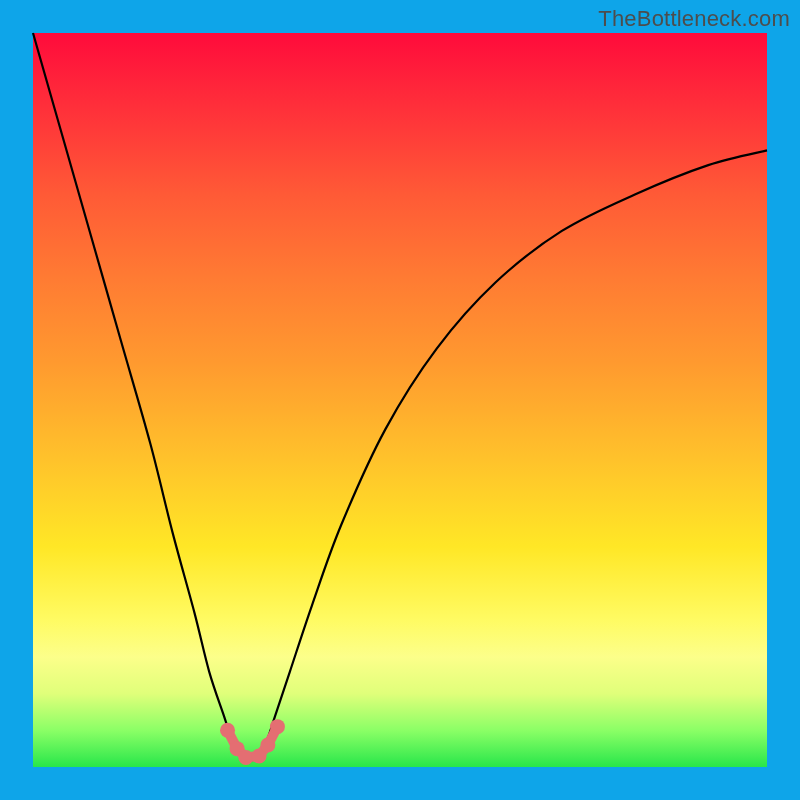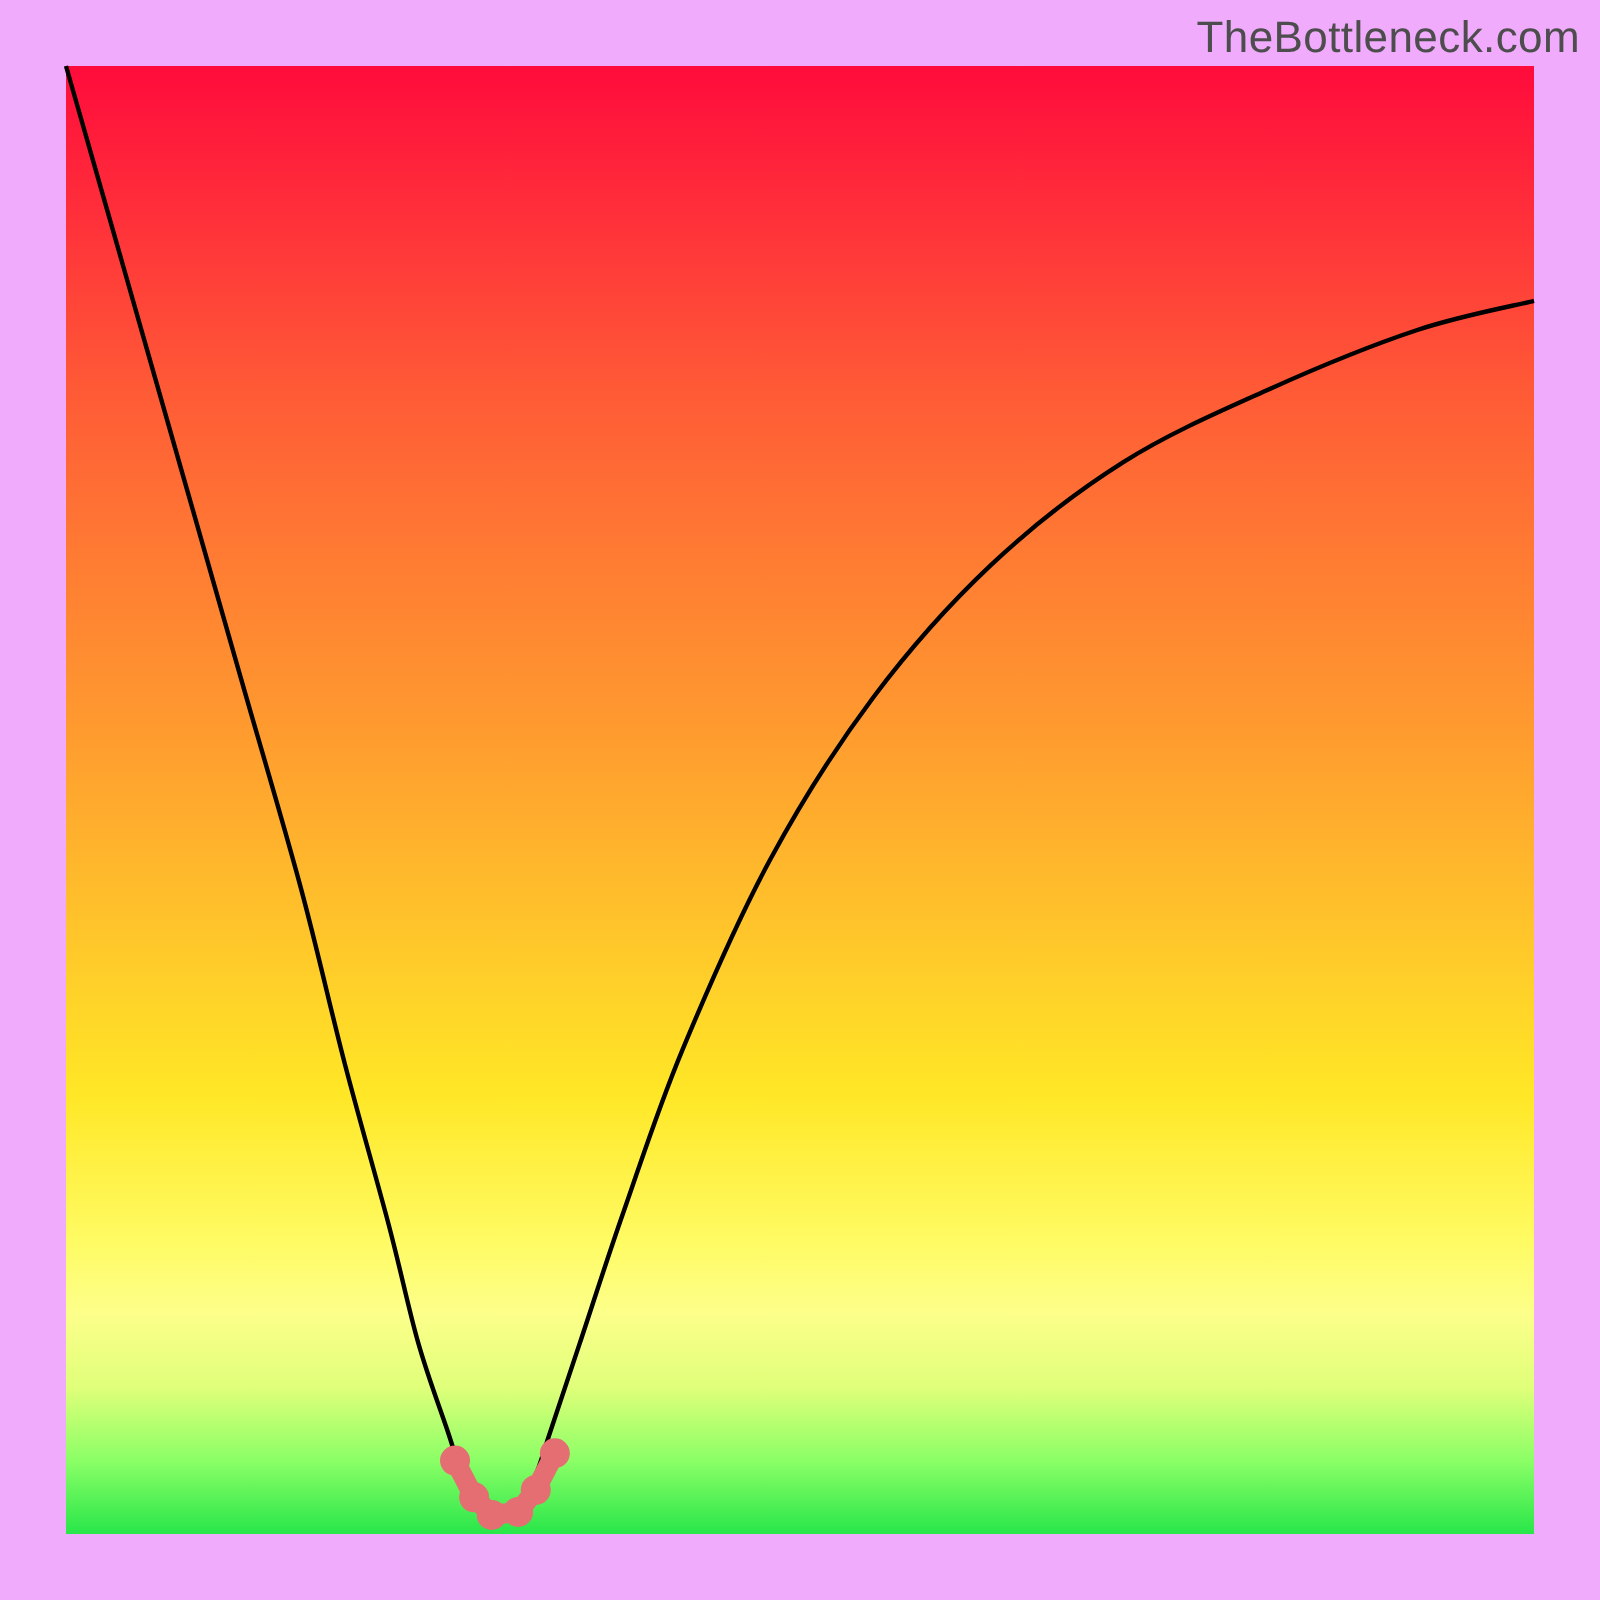--- a/index.html
+++ b/index.html
@@ -10,21 +10,21 @@
     background: #000;
     overflow: hidden;
     font-family: Arial, Helvetica, sans-serif;
   }
   .frame {
     position: absolute;
     left: 0;
     top: 0;
     width: 800px;
     height: 800px;
-    background: #f0abfc;
+    background: #0ea5e9;
   }
   .plot-area {
     position: absolute;
     left: 33px;
     top: 33px;
     width: 734px;
     height: 734px;
     background: linear-gradient(to bottom,
       #ff0b3b 0%,
       #ff2f3a 10%,

